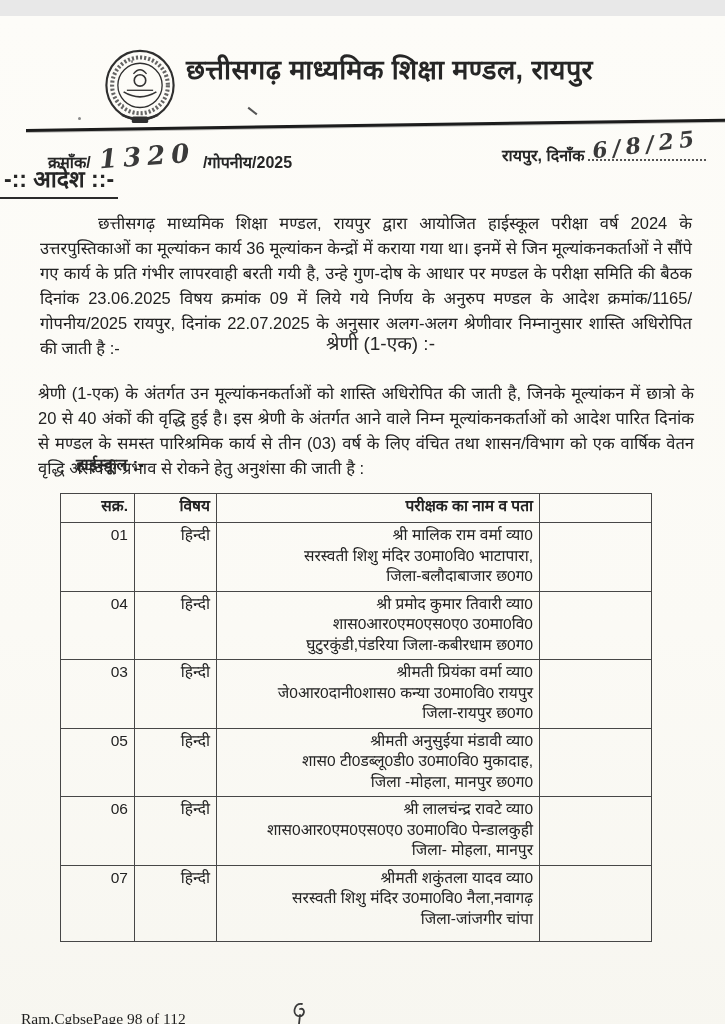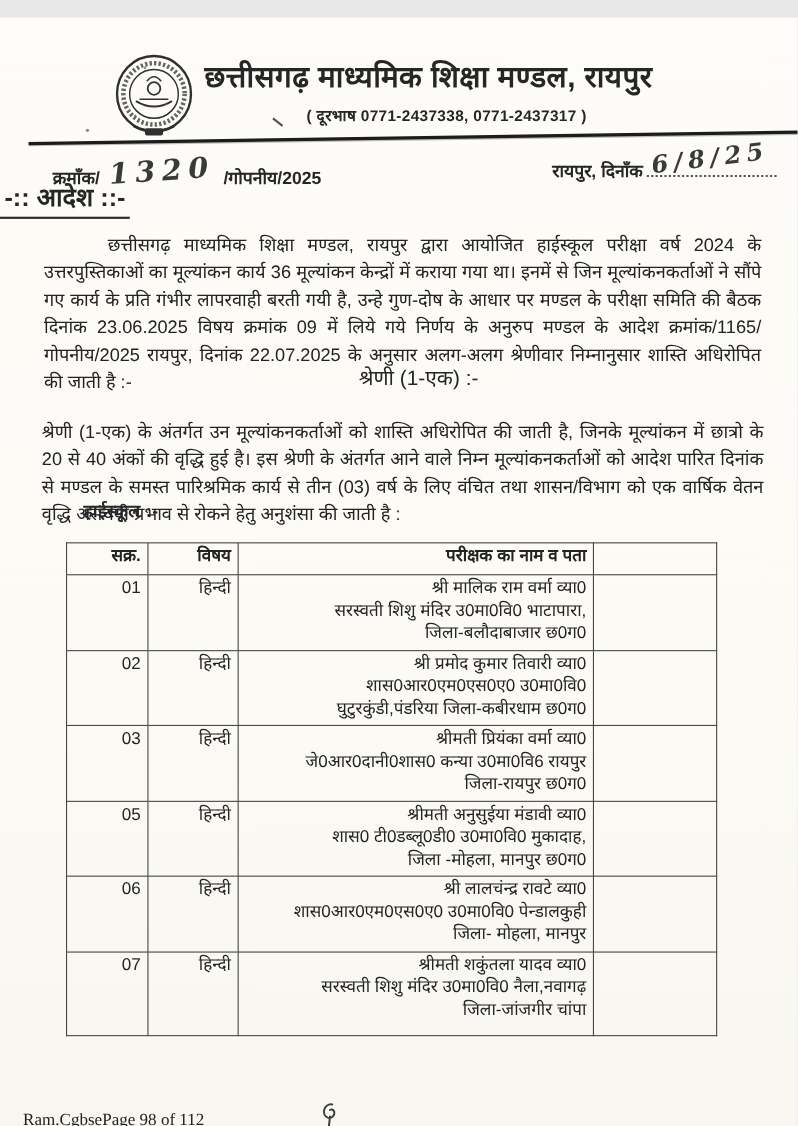--- a/index.html
+++ b/index.html
@@ -54,21 +54,20 @@
     <circle cx="50" cy="50" r="34" fill="none" stroke="#4a4a4a" stroke-width="5" stroke-dasharray="2.6 2.4" opacity="0.85"></circle>
     <circle cx="50" cy="50" r="27" fill="none" stroke="#2f2f2f" stroke-width="1.6"></circle>
     <circle cx="50" cy="44" r="7" fill="none" stroke="#333" stroke-width="2"></circle>
     <path d="M30 58 Q50 70 70 58" fill="none" stroke="#333" stroke-width="2"></path>
     <path d="M34 56 L66 56" stroke="#333" stroke-width="1.6"></path>
     <path d="M42 36 Q50 26 58 36" fill="none" stroke="#333" stroke-width="1.6"></path>
     <rect x="40" y="88" width="20" height="8" rx="2" fill="#2f2f2f"></rect>
     <path d="M28 86 Q50 96 72 86" fill="none" stroke="#2f2f2f" stroke-width="3"></path>
   </svg>
   <div class="org-name">छत्तीसगढ़ माध्यमिक शिक्षा मण्डल, रायपुर</div>
-  <div class="phone">( दूरभाष  0771-2437338, 0771-2437317 )</div>
   <div class="stray-mark"></div>
   <div class="header-rule"></div>
 
   <div class="ref-row">
     <div class="ref-left">
       <span>क्रमाँक/</span><span class="hand-number">1320</span><span>/गोपनीय/2025</span>
     </div>
     <div class="ref-right">
       <span>रायपुर, दिनाँक</span><span class="date-dots"><span class="hand-date">6/8/25</span></span>
     </div>
@@ -103,35 +102,35 @@
         <td>01</td>
         <td>हिन्दी</td>
         <td>
           <div>श्री मालिक राम वर्मा व्या0</div>
           <div>सरस्वती शिशु मंदिर उ0मा0वि0 भाटापारा,</div>
           <div>जिला-बलौदाबाजार छ0ग0</div>
         </td>
         <td></td>
       </tr>
       <tr>
-        <td>02</td>
+        <td>04</td>
         <td>हिन्दी</td>
         <td>
           <div>श्री प्रमोद कुमार तिवारी व्या0</div>
           <div>शास0आर0एम0एस0ए0 उ0मा0वि0</div>
           <div>घुटुरकुंडी,पंडरिया जिला-कबीरधाम छ0ग0</div>
         </td>
         <td></td>
       </tr>
       <tr>
         <td>03</td>
         <td>हिन्दी</td>
         <td>
           <div>श्रीमती प्रियंका वर्मा व्या0</div>
-          <div>जे0आर0दानी0शास0 कन्या उ0मा0वि6 रायपुर</div>
+          <div>जे0आर0दानी0शास0 कन्या उ0मा0वि0 रायपुर</div>
           <div>जिला-रायपुर छ0ग0</div>
         </td>
         <td></td>
       </tr>
       <tr>
         <td>05</td>
         <td>हिन्दी</td>
         <td>
           <div>श्रीमती अनुसुईया मंडावी व्या0</div>
           <div>शास0 टी0डब्लू0डी0 उ0मा0वि0 मुकादाह,</div>

